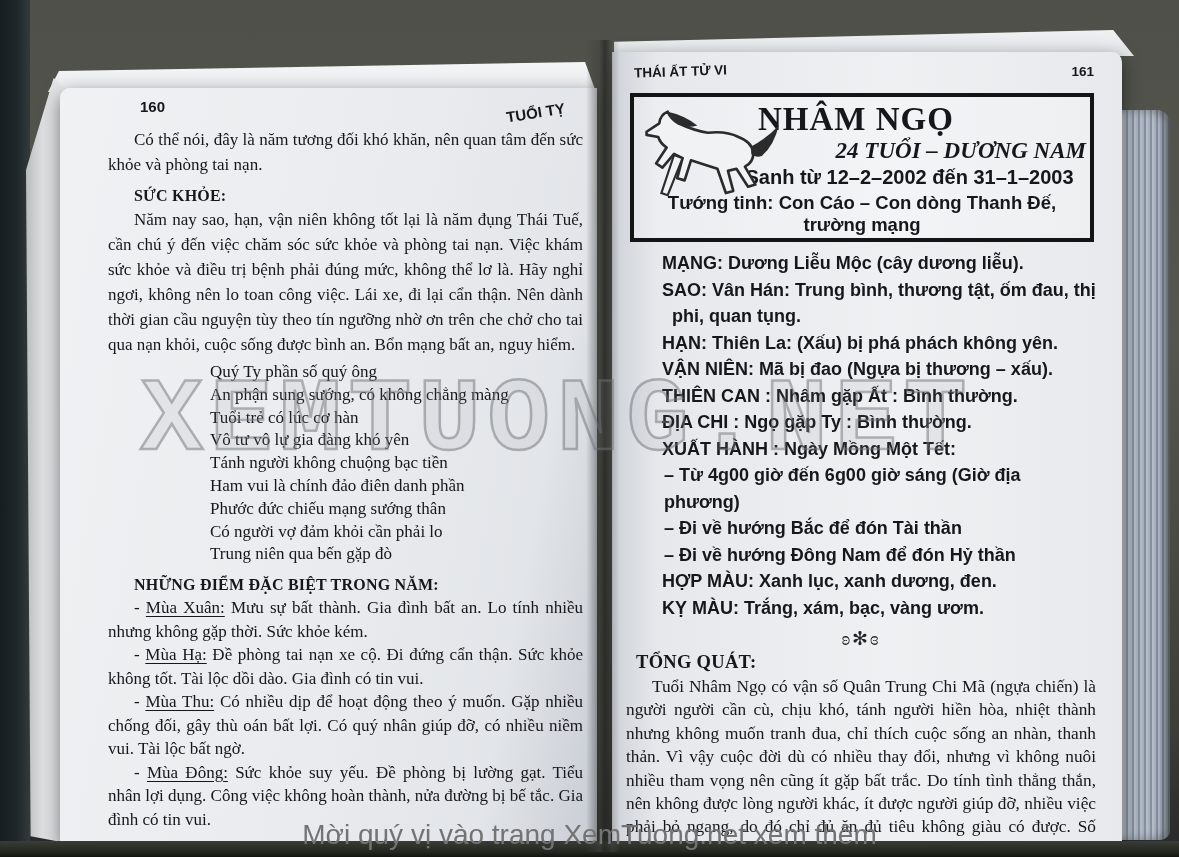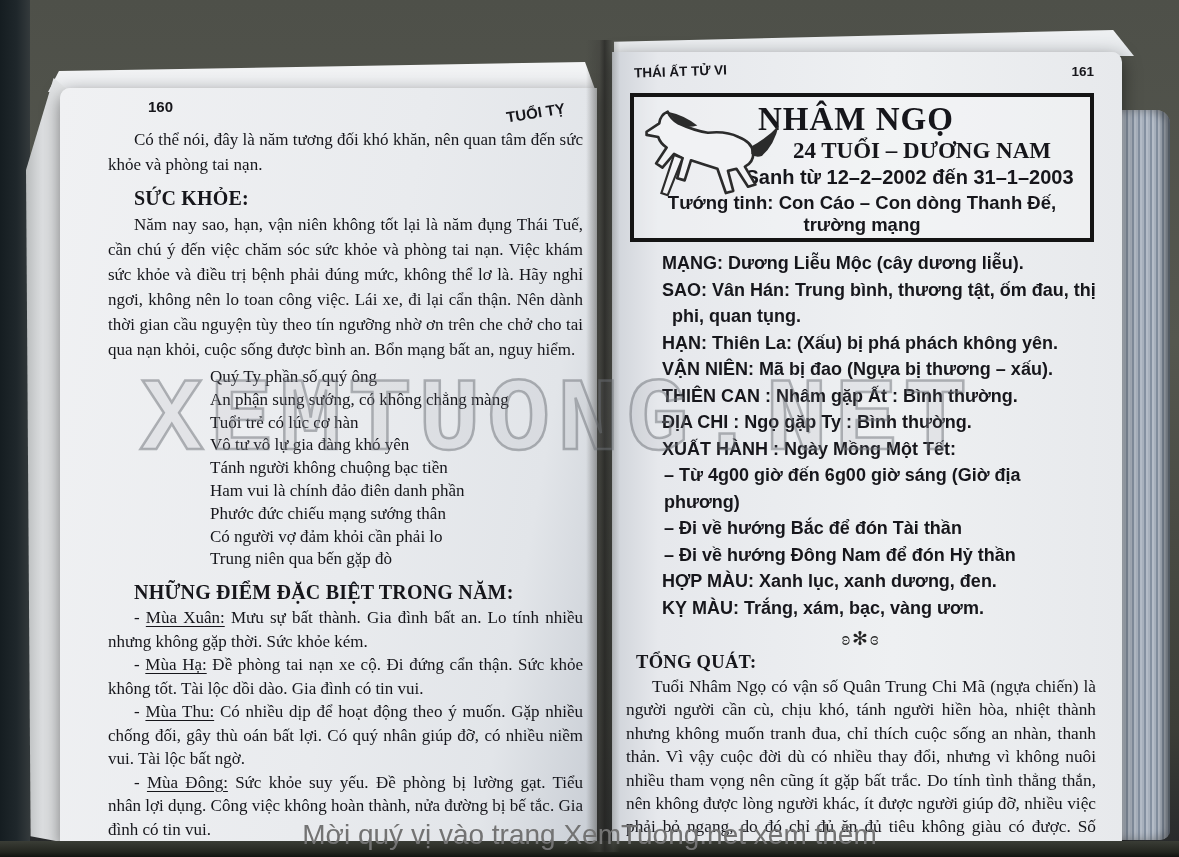--- a/index.html
+++ b/index.html
@@ -40,41 +40,41 @@
   .gutter { position:absolute; left:586px; top:40px; width:34px; height:812px;
     background:linear-gradient(90deg,rgba(60,60,58,0) 0%,rgba(66,66,62,.55) 40%,rgba(40,40,38,.75) 55%,rgba(90,92,88,.25) 80%,rgba(90,92,88,0) 100%); z-index:5; }
   
   .top-edge-left { position:absolute; left:48px; top:62px; width:548px; height:30px;
     background:linear-gradient(180deg,#f4f5f6,#e9ebee); clip-path:polygon(2% 30%,98% 0,100% 100%,0 100%); }
   .top-edge-right { position:absolute; left:614px; top:30px; width:520px; height:26px;
     background:linear-gradient(180deg,#eef0f2,#e4e7ea); clip-path:polygon(0 45%,96% 0,100% 100%,0 100%); }
 
   
   .lp-head-row { display:flex; justify-content:space-between; align-items:flex-start; margin-bottom:6px; }
-  .lp-num { font-family:"Liberation Sans",sans-serif; font-weight:bold; font-size:15px; margin-left:40px;text-align:center; }
+  .lp-num { font-family:"Liberation Sans",sans-serif; font-weight:bold; font-size:15px; margin-left:32px;text-align:center; }
   .lp-title { font-family:"Liberation Sans",sans-serif; font-weight:bold; font-size:15px;
     transform:rotate(-9deg); margin:6px 18px 0 0; }
   .para { font-size:17px; line-height:25px; text-align:justify; text-indent:26px; }
-  .sec-head { font-size:20px; margin:10px 0 2px 26px; letter-spacing:.2px; }
+  .sec-head { font-size:16px; margin:10px 0 2px 26px; letter-spacing:.2px; }
   .poem { list-style:none; margin:4px 0 10px 102px; }
   .poem li { font-size:17px; line-height:22.8px; }
   .season-para { font-size:17px; line-height:23.5px; text-align:justify; text-indent:26px; }
   .season-label { text-decoration:underline; text-underline-offset:2.5px; }
 
   
   .rp-head-row { display:flex; justify-content:space-between; font-family:"Liberation Sans",sans-serif;
     font-weight:bold; font-size:13.5px; padding:4px 2px 0 8px; }
   .rp-head-title { transform:rotate(-2deg); }
   .title-box { border:4px solid #141414; margin:14px 2px 8px 4px; position:relative;
     padding:4px 4px 2px; background:rgba(255,255,255,.25); }
   .horse-wrap { position:absolute; left:2px; top:4px; width:148px; height:108px; }
   .tb-title { font-family:"Liberation Serif",serif; font-weight:bold; font-size:33px;
     margin-left:120px; letter-spacing:1px; }
   .tb-sub { font-family:"Liberation Serif",serif; font-weight:bold; font-size:23px;
-    text-align:center; margin-left:120px; }
+    text-align:right; margin-left:120px;font-style:italic; }
   .tb-birth { font-family:"Liberation Sans",sans-serif; font-weight:bold; font-size:20px;
     text-align:center; margin-left:95px; margin-top:2px; }
   .tb-tuong { font-family:"Liberation Sans",sans-serif; font-weight:bold; font-size:18.5px;
     text-align:center; margin-top:3px; }
   .attr-list { font-family:"Liberation Sans",sans-serif; font-weight:bold; font-size:18px;
     line-height:26.5px; margin:4px 0 0 36px; }
   .attr-item { padding-left:10px; text-indent:-10px; }
   .sub-item { margin-left:2px; }
   .ornament { text-align:center; font-size:19px; letter-spacing:2px; margin:6px 0 2px; color:#222; }
   .tq-head { font-size:18.5px; margin:2px 0 2px 10px; letter-spacing:.3px; }

